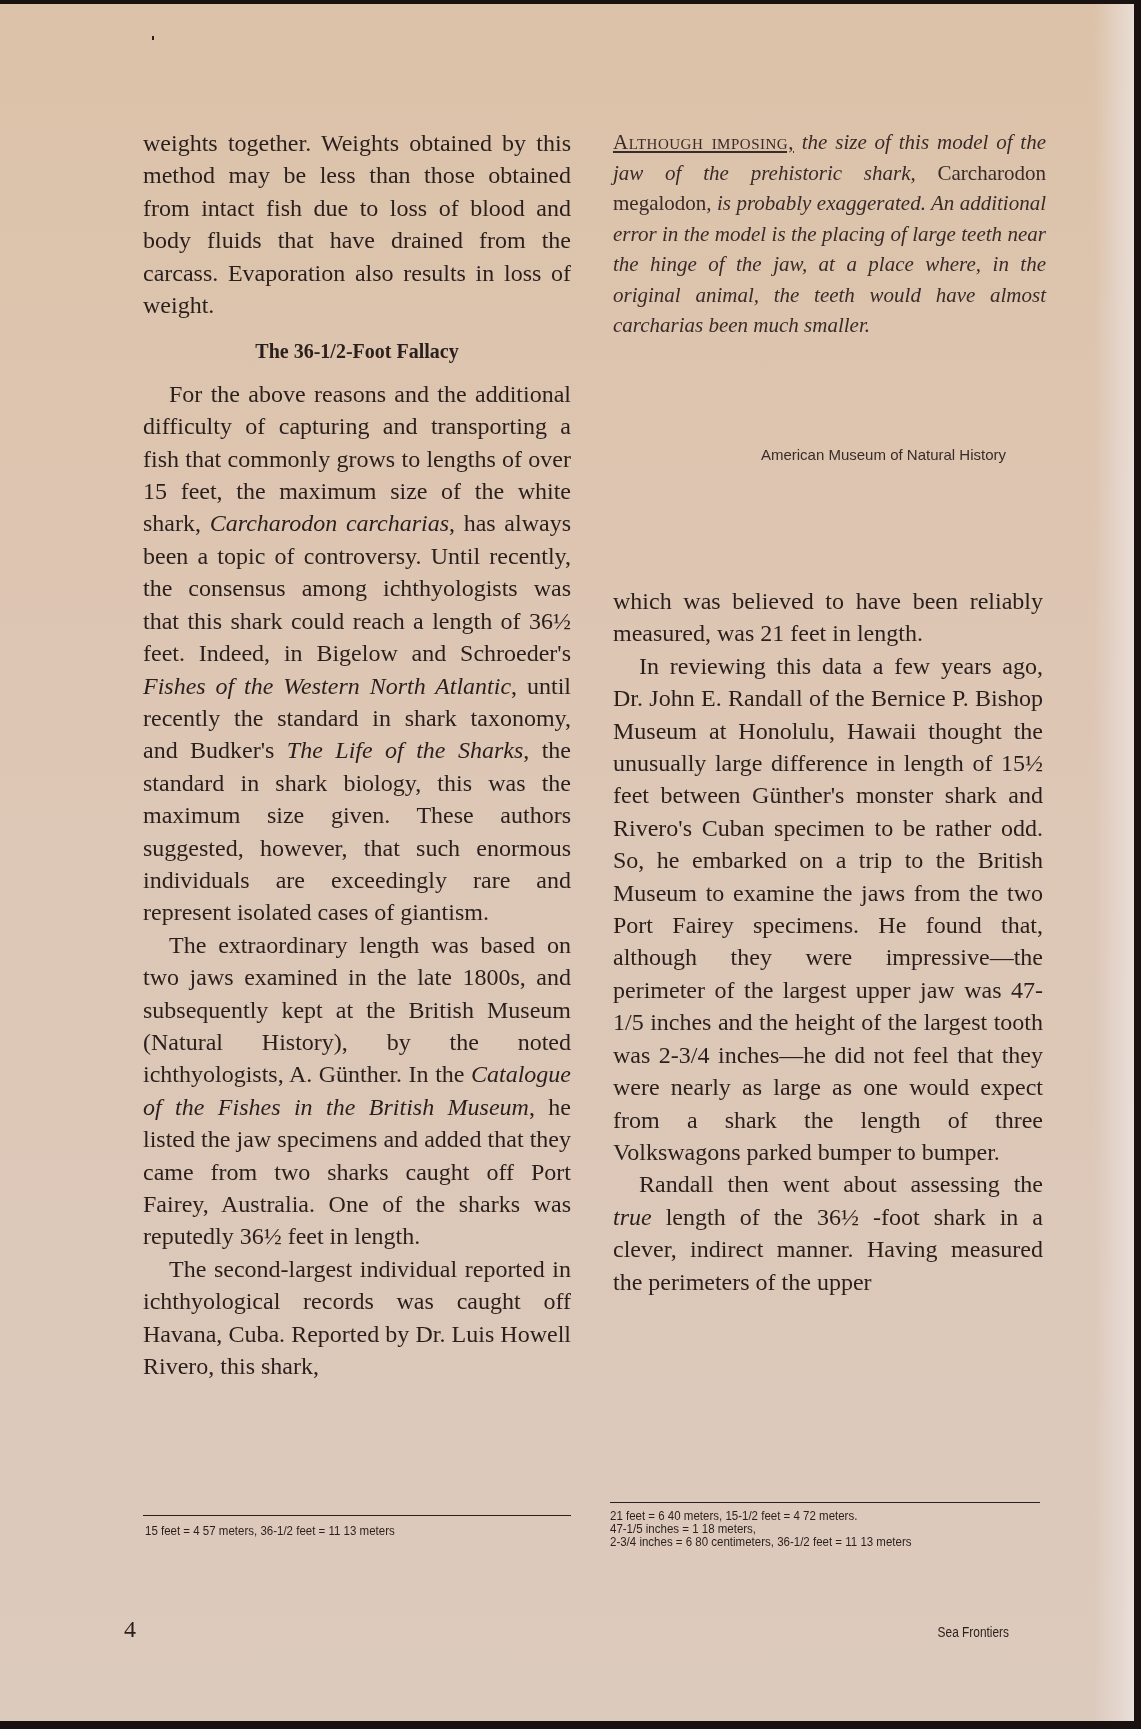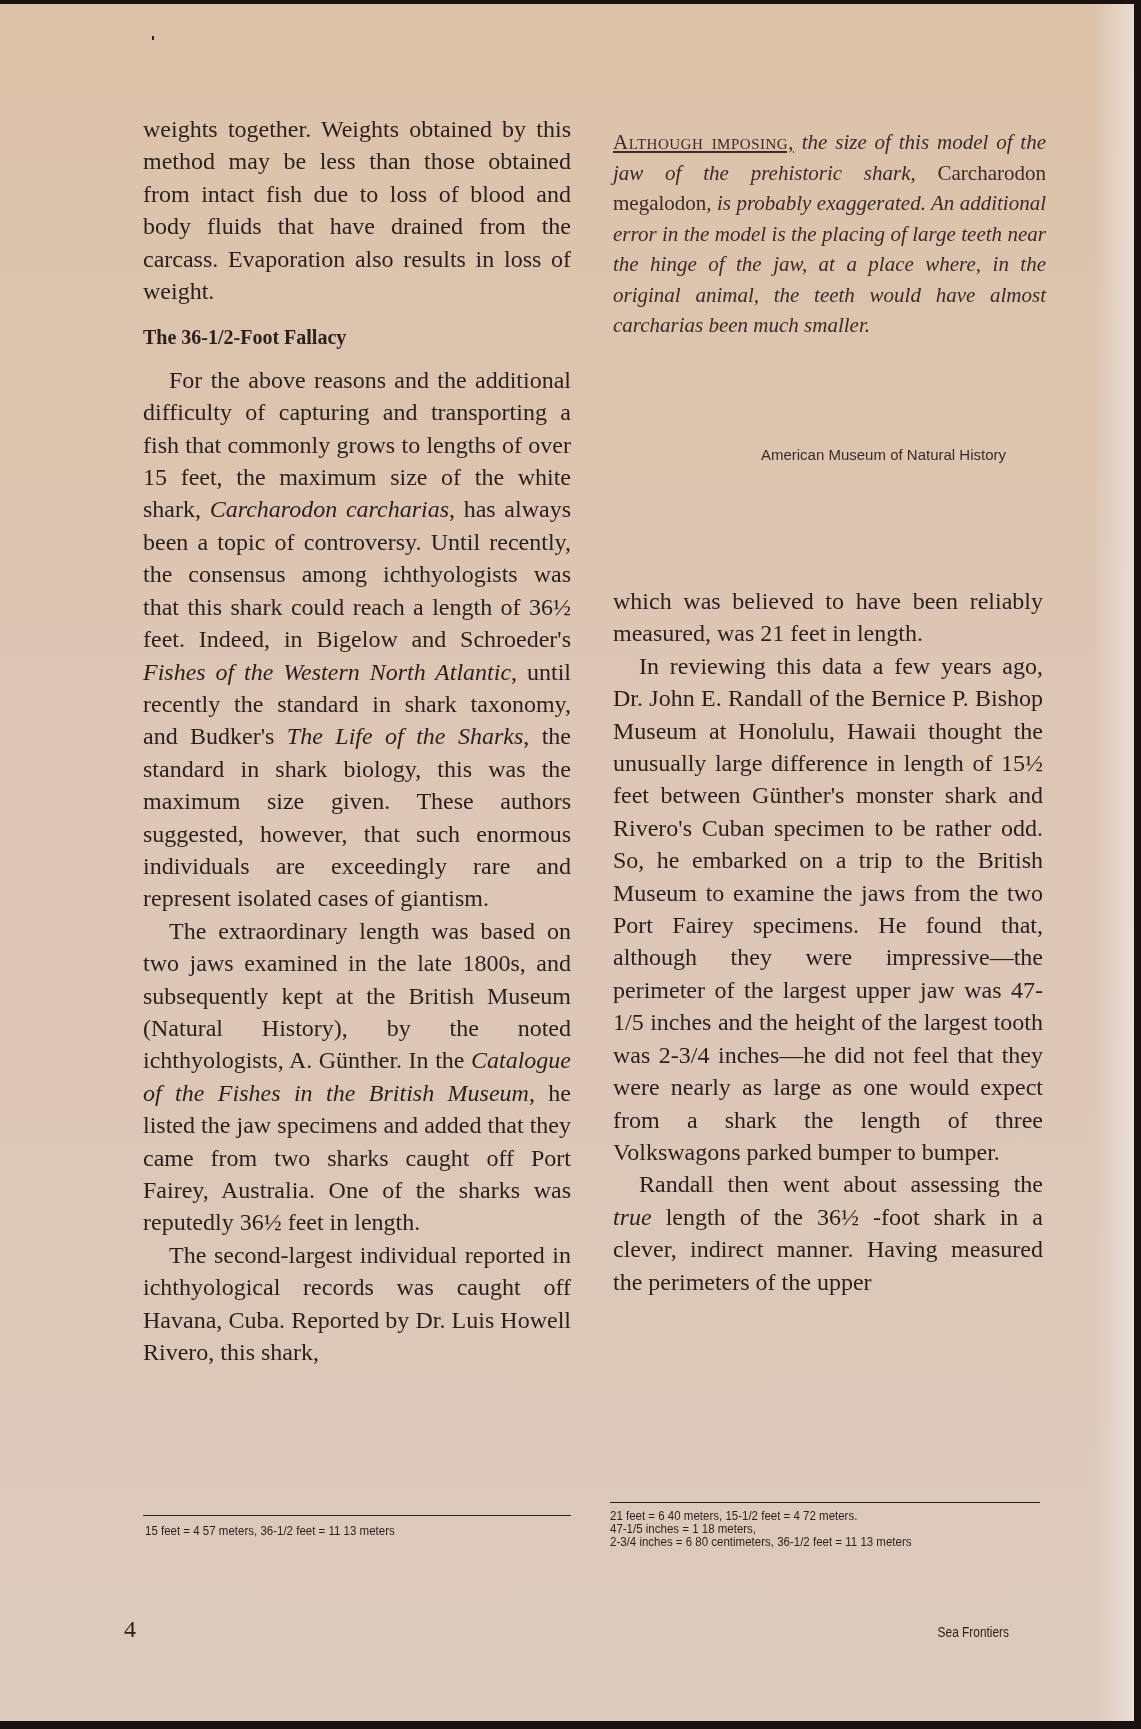--- a/index.html
+++ b/index.html
@@ -12,30 +12,30 @@
   }
   .page {
     position: absolute; left: 0; top: 4px; width: 1134px; height: 1717px;
     background: linear-gradient(180deg, #dcc2a8 0%, #ddc6b4 40%, #dccabd 100%);
   }
   .page::after {
     content: ""; position: absolute; right: 0; top: 0; width: 40px; height: 100%;
     background: linear-gradient(90deg, rgba(255,255,255,0) 0%, rgba(235,225,222,0.6) 70%, rgba(240,232,230,0.7) 100%);
   }
   .col {
-    position: absolute; top: 109px;
+    position: absolute; top: 123px;
     font-size: 24px; line-height: 32.4px;
     text-align: justify;
   }
   .col p { margin: 0; }
   .col-left { left: 143px; width: 428px; }
   .col-right { left: 613px; width: 430px; }
   .indent { text-indent: 26px; }
   .heading {
-    font-weight: bold; font-size: 20px;
+    font-weight: bold; text-align: center; font-size: 20px;
     margin: 14px 0 10px 0 !important;
   }
   i { font-style: italic; }
   .caption {
     position: absolute; left: 613px; top: 123px; width: 433px;
     font-size: 21px; line-height: 30.5px; font-style: italic; text-align: justify;
     color: #3a2b28;
   }
   .caption .sc { font-style: normal; font-variant: small-caps; letter-spacing: 0.5px; text-decoration: underline; }
   .caption .nm { font-style: normal; }

